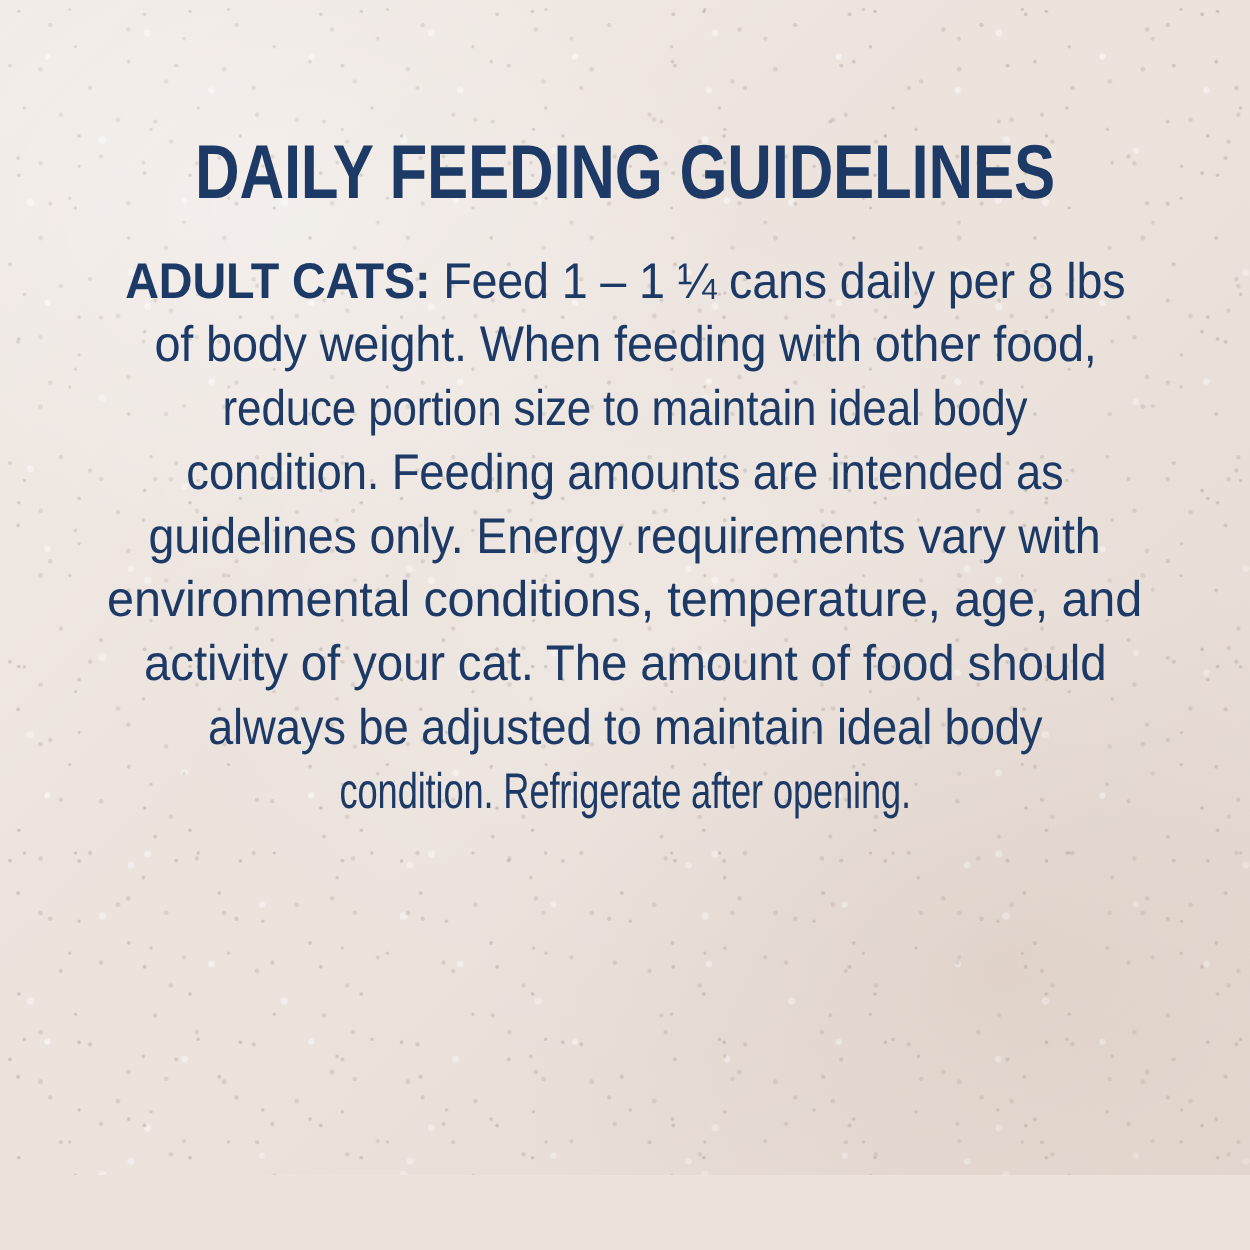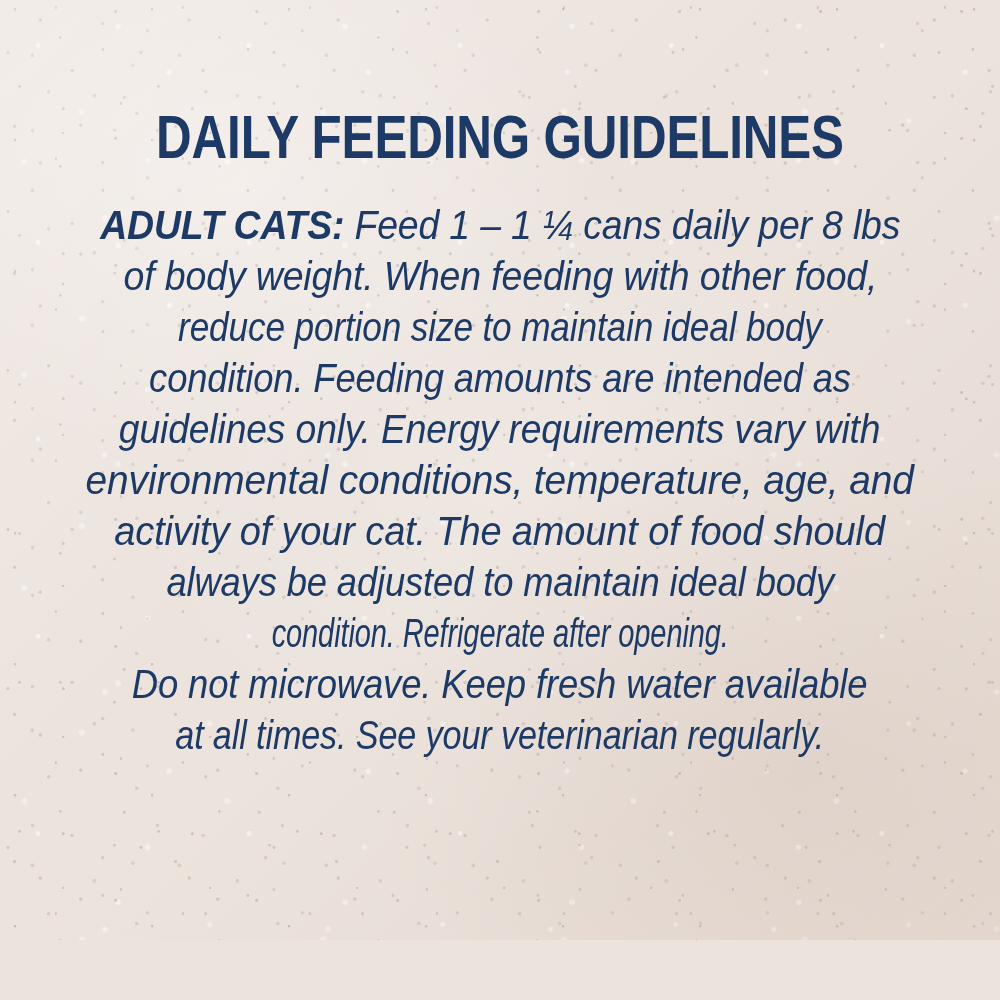--- a/index.html
+++ b/index.html
@@ -126,21 +126,20 @@
     color: #1d3a66;
     font-family: "Liberation Sans", sans-serif;
     font-size: 40px;
     font-weight: 400;
     line-height: 51px;
     letter-spacing: -0.15px;
   }
 
   .body-block {
     margin: 0;
-    font-style: italic;
   }
 
   .body-line {
     display: block;
     white-space: nowrap;
   }
 
   .lead-in {
     font-weight: 700;
   }
@@ -164,20 +163,16 @@
         <span class="body-line" style="display: inline-block; transform-origin: center center; transform: scaleX(0.9364);">of body weight. When feeding with other food,</span>
         <span class="body-line" style="display: inline-block; transform-origin: center center; transform: scaleX(0.8795);">reduce portion size to maintain ideal body</span>
         <span class="body-line" style="display: inline-block; transform-origin: center center; transform: scaleX(0.9091);">condition. Feeding amounts are intended as</span>
         <span class="body-line" style="display: inline-block; transform-origin: center center; transform: scaleX(0.9318);">guidelines only. Energy requirements vary with</span>
         <span class="body-line" style="display: inline-block; transform-origin: center center; transform: scaleX(0.9727);">environmental conditions, temperature, age, and</span>
         <span class="body-line" style="display: inline-block; transform-origin: center center; transform: scaleX(0.95);">activity of your cat. The amount of food should</span>
         <span class="body-line" style="display: inline-block; transform-origin: center center; transform: scaleX(0.9091);">always be adjusted to maintain ideal body</span>
         <span class="body-line" style="display: inline-block; transform-origin: center center; transform: scaleX(0.725);">condition. Refrigerate after opening.</span>
       </p>
 
-      <p class="body-block">
-        <span class="body-line" style="display: inline-block; transform-origin: center center; transform: scaleX(0.9114);">Do not microwave. Keep fresh water available</span>
-        <span class="body-line" style="display: inline-block; transform-origin: center center; transform: scaleX(0.8545);">at all times. See your veterinarian regularly.</span>
-      </p>
 
     </div>
   </div>
 </div>
 
 </body></html>

